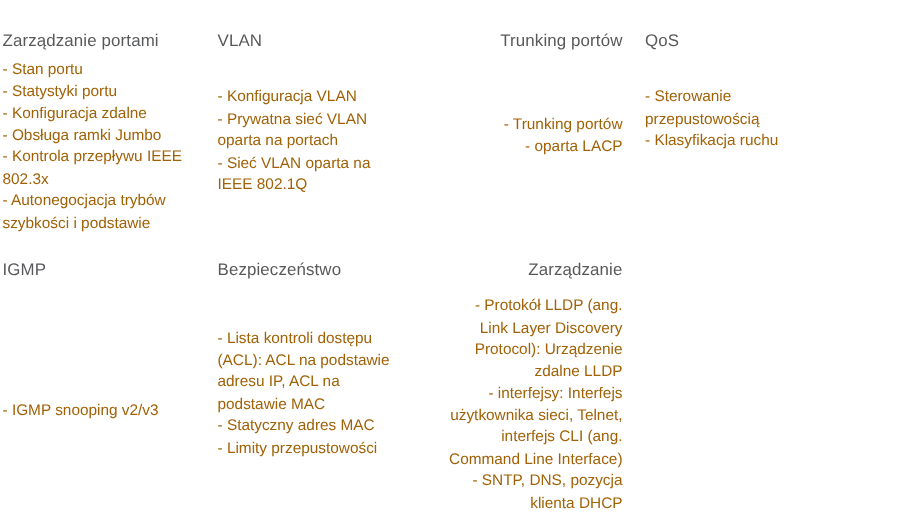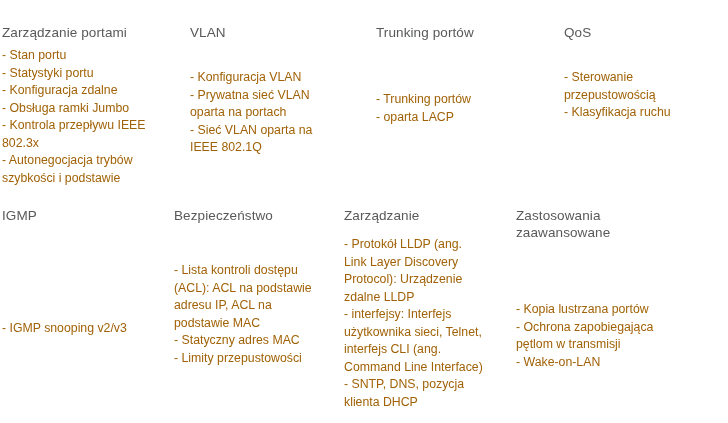--- a/index.html
+++ b/index.html
@@ -16,30 +16,30 @@
   }
   .sheet {
     position: relative;
     width: 728px;
     height: 423px;
     box-sizing: border-box;
   }
   .grid {
     display: grid;
     grid-template-columns: 170px 170px 172px 216px;
-    column-gap: 16px;
+    column-gap: 0px;
     padding: 24px 0 0 0;
   }
   .cell {
     box-sizing: border-box;
     padding: 0 14px 0 0;
   }
   .col-0 { padding-left: 2px; }
   .col-1 { padding-left: 4px; }
-  .col-2 { padding-left: 4px; }
+  .col-2 { padding-left: 4px; text-align: right; }
   .col-3 { padding-left: 4px; }
 
   .heading {
     font-size: 13.5px;
     color: #58595b;
     font-weight: normal;
     line-height: 17px;
     margin: 0 0 6px 0;
     letter-spacing: 0.1px;
   }
@@ -173,28 +173,16 @@
 zdalne LLDP</li>
         <li>- interfejsy: Interfejs
 użytkownika sieci, Telnet,
 interfejs CLI (ang.
 Command Line Interface)</li>
         <li>- SNTP, DNS, pozycja
 klienta DHCP</li>
       </ul>
     </div>
 
-    <div class="cell col-3 r2c3">
-      <div class="hd-wrap">
-        <div class="heading two-line" style="white-space: pre-line;">Zastosowania
-zaawansowane</div>
-      </div>
-      <ul class="items">
-        <li>- Kopia lustrzana portów</li>
-        <li>- Ochrona zapobiegająca
-pętlom w transmisji</li>
-        <li>- Wake-on-LAN</li>
-      </ul>
-    </div>
 
   </div>
 
 </div>
 
 </body></html>

